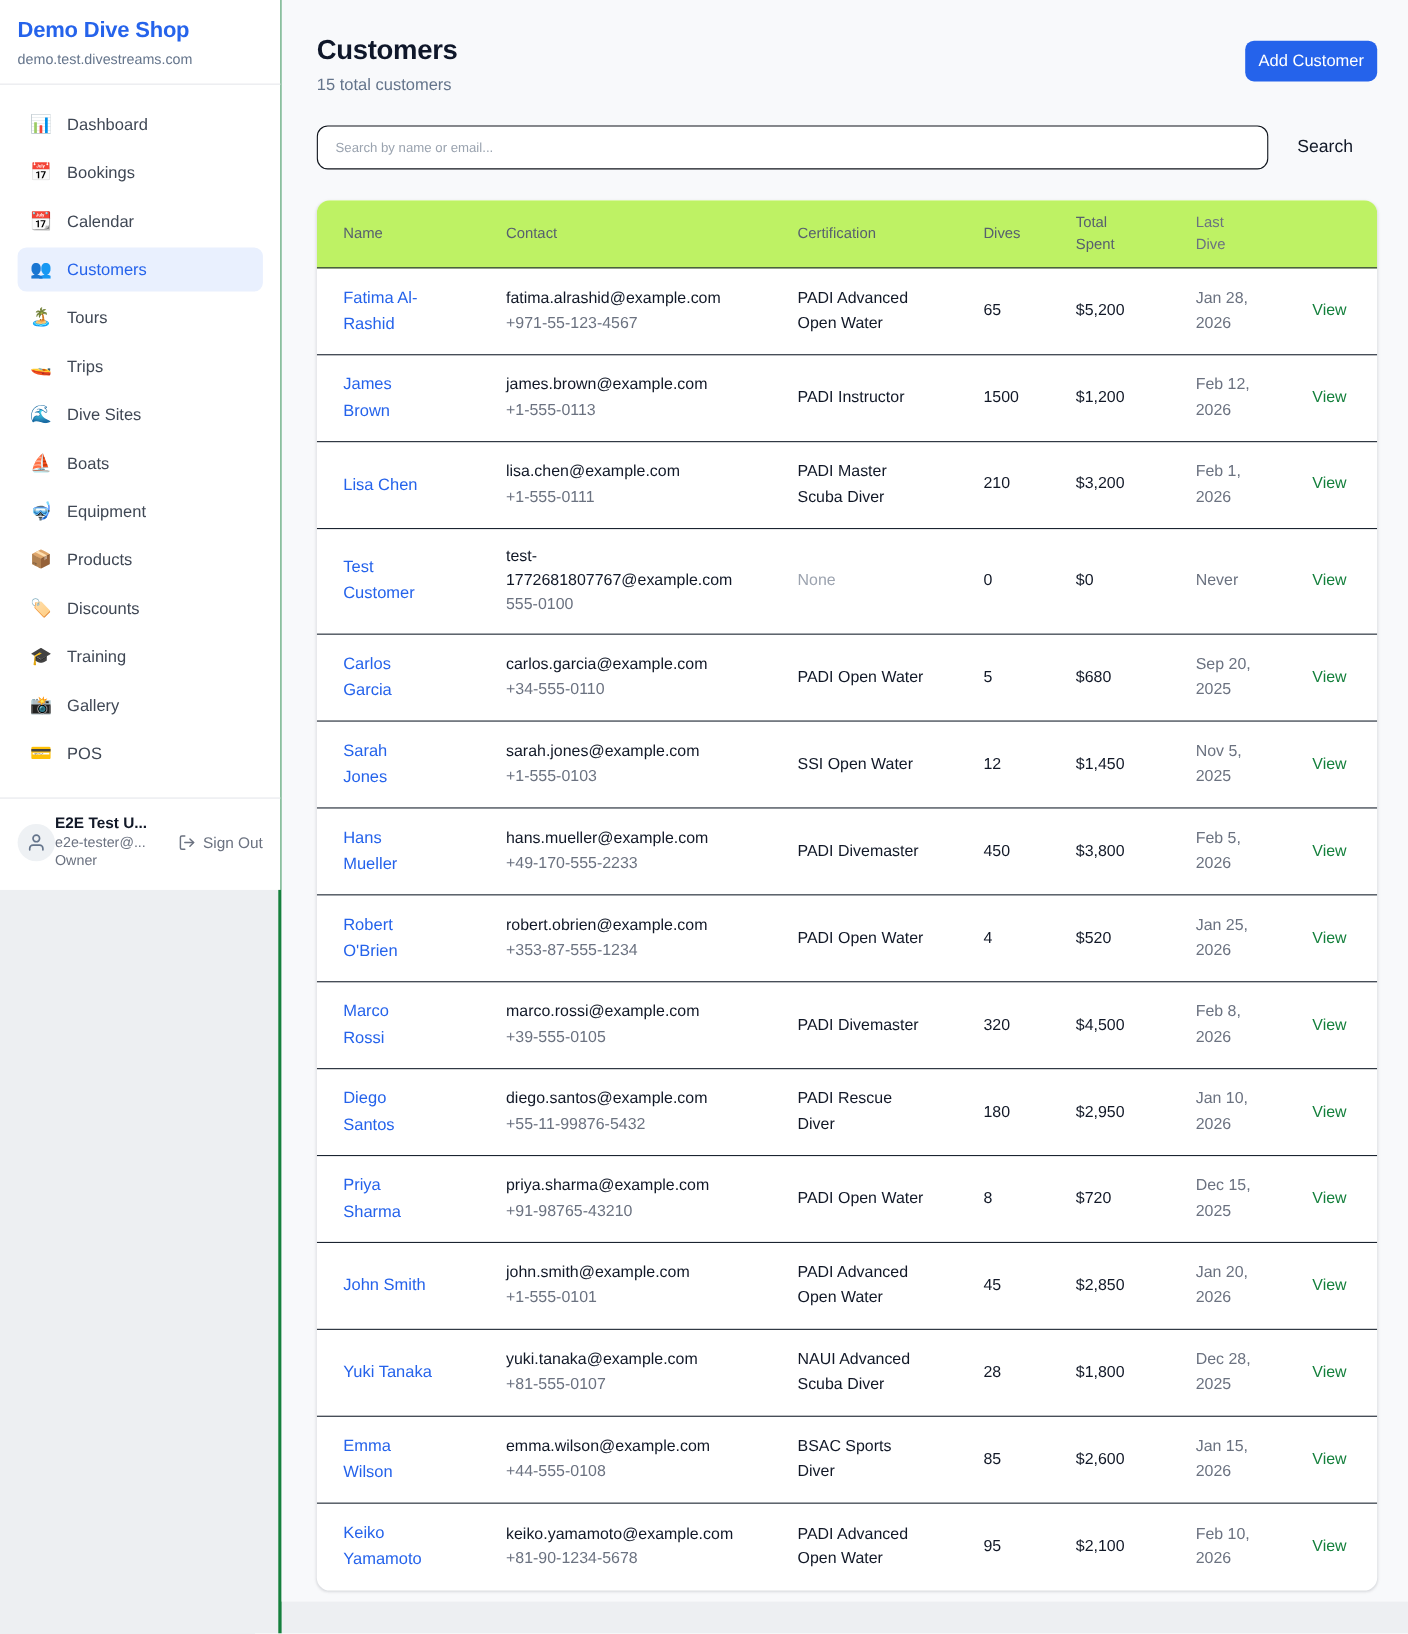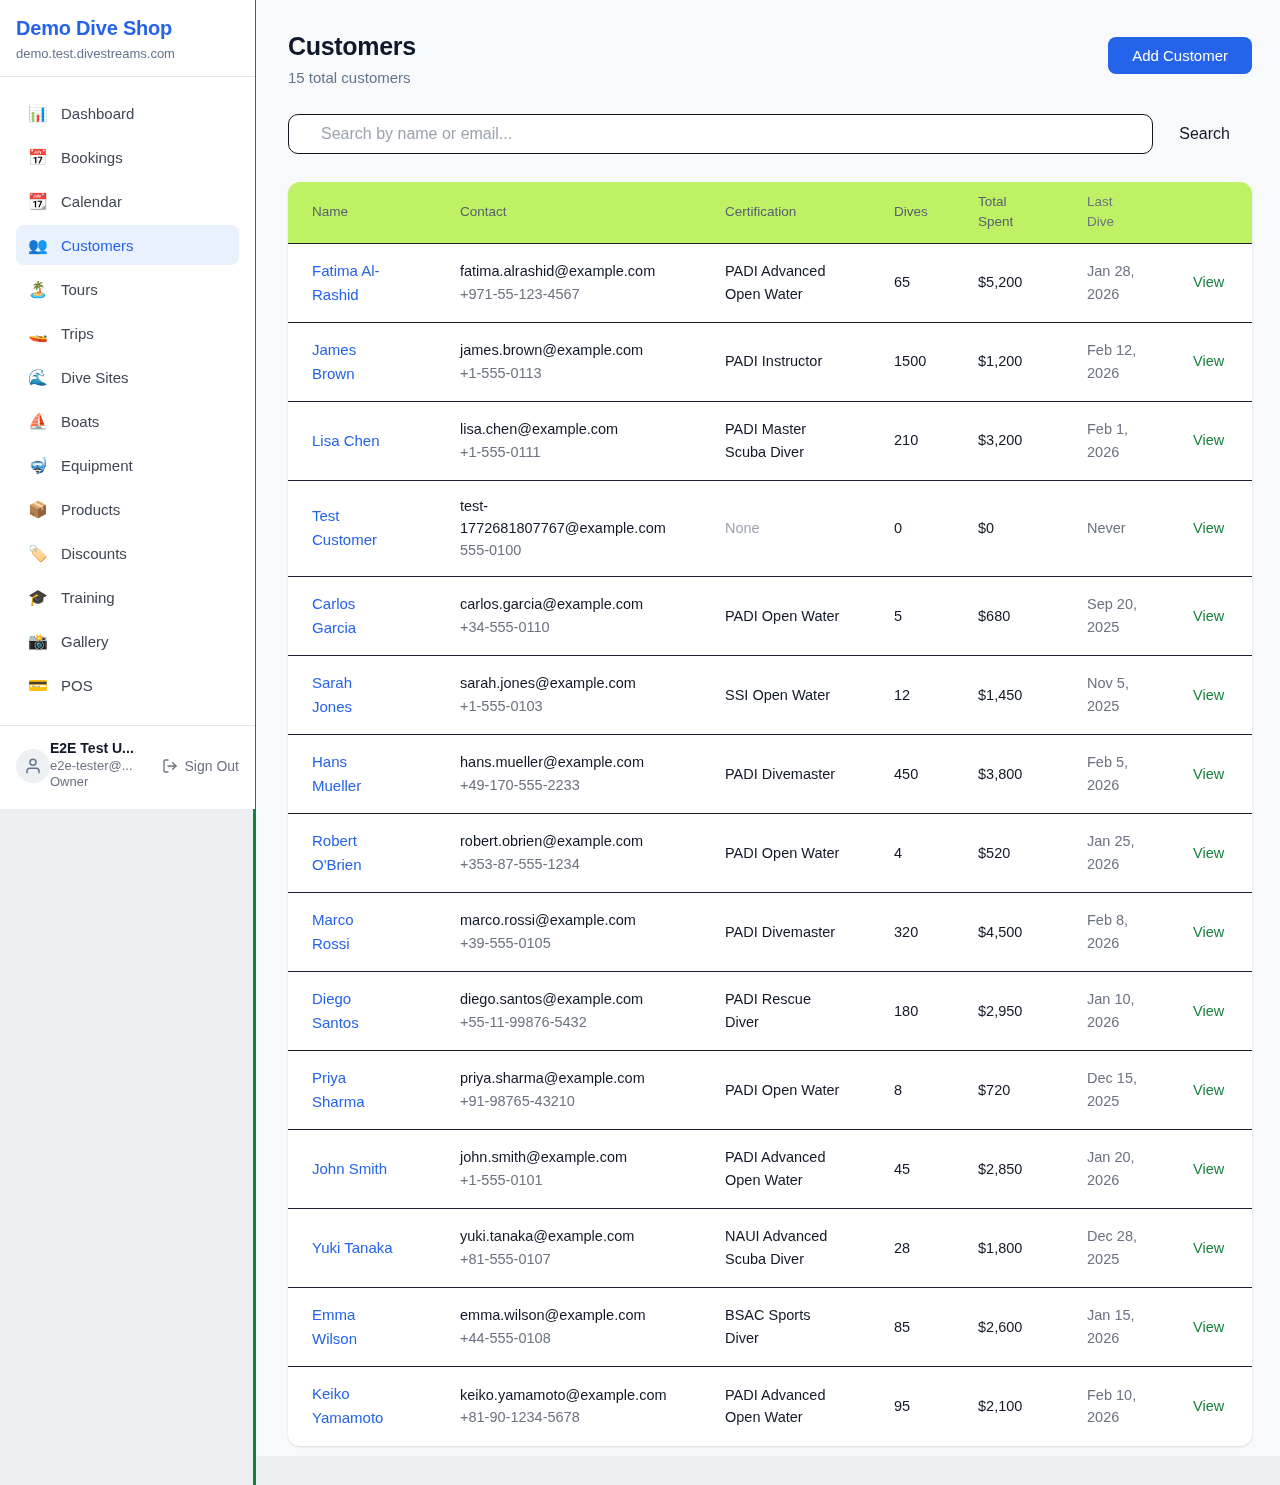--- a/index.html
+++ b/index.html
@@ -36,26 +36,26 @@
 
   
   .main-col { flex:1; min-height:1485px; }
   .main-surface { background:#f8f9fb; padding:32px 28px 10px 32px; }
   .page-head { display:flex; align-items:flex-start; justify-content:space-between; }
   .page-title { font-size:25px; font-weight:700; color:#0f172a; letter-spacing:-0.3px; }
   .page-sub { margin-top:8px; font-size:15px; color:#64748b; }
   .btn-primary {
     background:#2563eb; color:#ffffff; border:none; border-radius:8px;
     font-family:inherit; font-size:15px; font-weight:500;
-    padding:0 24px; height:37px; margin-top:5px; cursor:pointer;
+    padding:0 12px; height:37px; margin-top:5px; cursor:pointer;
   }
   .search-row { display:flex; align-items:center; margin-top:28px; }
   .search-input {
     flex:1; height:40px; border:1.5px solid #10151d; border-radius:10px;
-    padding:0 32px; font-family:inherit; font-size:16px; color:#b91c1c; background:#fff; outline:none;
+    padding:0 16px; font-family:inherit; font-size:12px; color:#b91c1c; background:#fff; outline:none;
   }
   .search-input::placeholder { color:#9aa3af; }
   .search-btn { background:none; border:none; font-family:Liberation Sans, sans-serif; font-size:16px; color:#111827; padding:0 22px 0 26px; cursor:pointer; }
 
   
   .card {
     margin-top:28px; width:964px; background:#ffffff; border-radius:12px;
     box-shadow:0 1px 2px rgba(16,24,40,.06), 0 1px 3px rgba(16,24,40,.08);
     overflow:hidden;
   }

